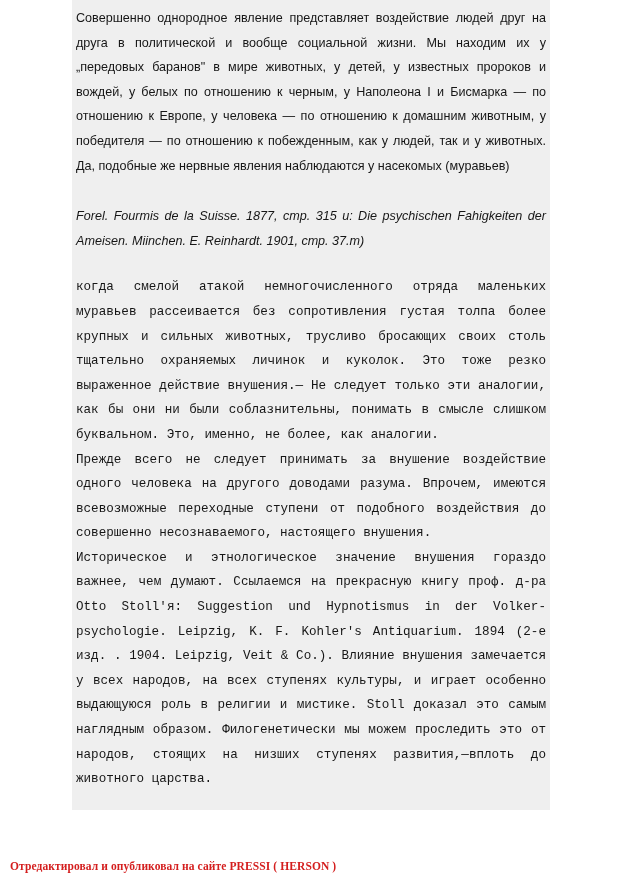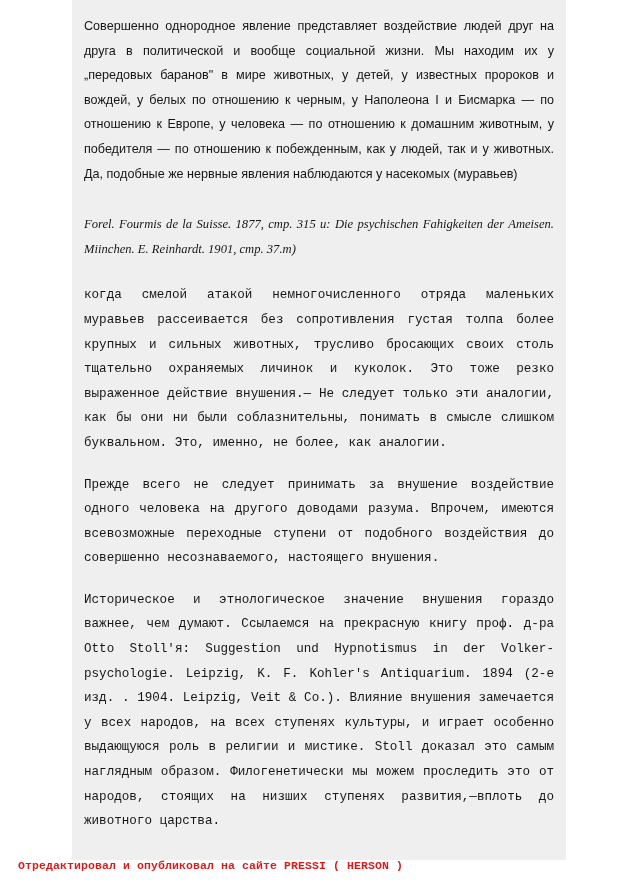--- a/index.html
+++ b/index.html
@@ -21,59 +21,57 @@
     top: 0;
     width: 620px;
     height: 886px;
   }
   .content-column {
     position: absolute;
     left: 72px;
     top: 0;
     width: 478px;
     background: #efefef;
-    padding: 8px;
+    padding: 0;
   }
   .para {
     font-size: 12.6px;
     line-height: 24.6px;
     text-align: justify;
     margin: 0;
     padding: 0 4px 0 4px;
     color: #161616;
   }
   .block-top {
     padding-top: 6px;
     padding-bottom: 12px;
   }
   .quote-block {
     padding-top: 14px;
     padding-bottom: 14px;
   }
   .quote-block .para {
     font-style: italic;
-    font-family: Liberation Serif, serif;
   }
   .body-block {
     padding-top: 8px;
     padding-bottom: 18px;
     font-family: Liberation Mono, monospace;
   }
   .body-block .para + .para {
-    margin-top: 17px;
   }
   .footer-note {
     position: absolute;
-    left: 18px;
+    left: 10px;
     bottom: 14px;
     font-size: 11.5px;
     font-weight: bold;
     color: #d41e1e;
     letter-spacing: 0.1px;
-    font-family: Liberation Mono, monospace;
+    font-family: Liberation Serif, serif;
   }
 </style>
 </head>
 <body>
 
 <div class="page">
 
   <div class="content-column">
 
     <div class="block-top">

